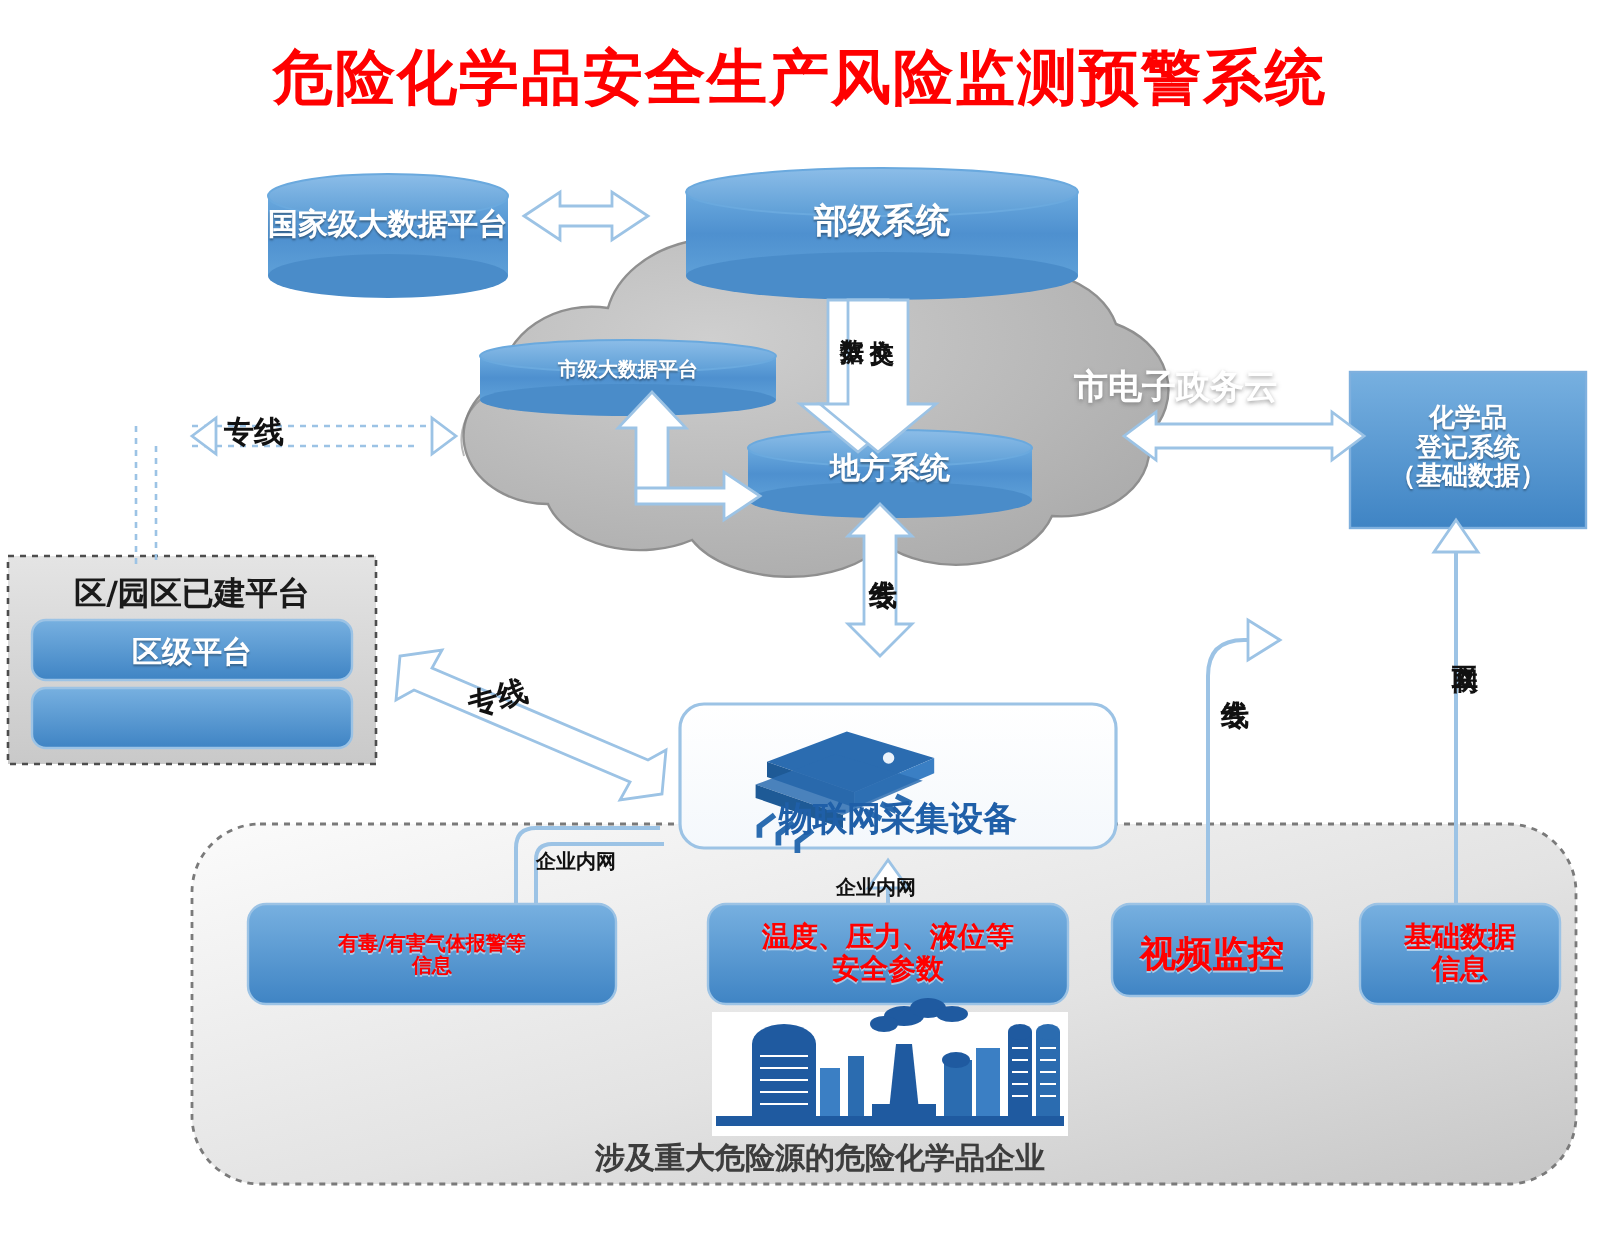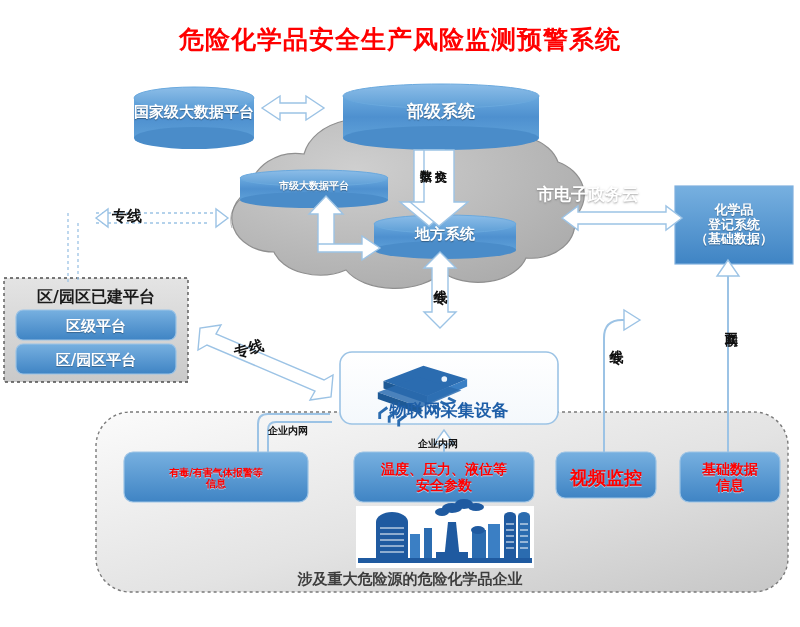--- a/index.html
+++ b/index.html
@@ -5,21 +5,21 @@
   html,body{margin:0;padding:0;background:#ffffff;}
   body{width:800px;height:627px;position:relative;overflow:hidden;
        font-family:"DejaVu Sans","Liberation Sans",sans-serif;}
   #stage{position:absolute;left:0;top:0;width:800px;height:627px;}
   #svg{position:absolute;left:0;top:0;width:800px;height:627px;}
 
   
   .node{position:absolute;box-sizing:border-box;display:flex;align-items:center;
         justify-content:center;text-align:center;line-height:1.12;}
 
-  .title{left:0;top:18px;width:800px;height:44px;font-size:25px;font-weight:bold;
+  .title{left:0;top:18px;width:800px;height:44px;font-size:30px;font-weight:bold;
          color:#ff0000;letter-spacing:1px;}
 
   
   .cyl{color:#ffffff;font-weight:bold;text-shadow:0 1px 1px rgba(0,0,0,.35);}
   .cyl-nat{left:134px;top:88px;width:120px;height:48px;font-size:15px;}
   .cyl-min{left:343px;top:88px;width:196px;height:48px;font-size:17px;}
   .cyl-city{left:240px;top:172px;width:148px;height:28px;font-size:10px;}
   .cyl-local{left:374px;top:218px;width:142px;height:32px;font-size:15px;}
 
   .cloudlabel{left:513px;top:182px;width:150px;height:26px;font-size:17px;
@@ -262,21 +262,20 @@
 <div class="node cloudlabel">市电子政务云</div>
 
 <div class="node chem">
   <span>化学品</span>
   <span>登记系统</span>
   <span>（基础数据）</span>
 </div>
 
 <div class="node dist-title">区/园区已建平台</div>
 <div class="node dist-p1">区级平台</div>
-<div class="node dist-p2">区/园区平台</div>
 
 <div class="node iot-title">物联网采集设备</div>
 
 <div class="node bbox bbox1" style="flex-direction:column;">
   <span>有毒/有害气体报警等</span>
   <span>信息</span>
 </div>
 <div class="node bbox bbox2" style="flex-direction:column;">
   <span>温度、压力、液位等</span>
   <span>安全参数</span>

